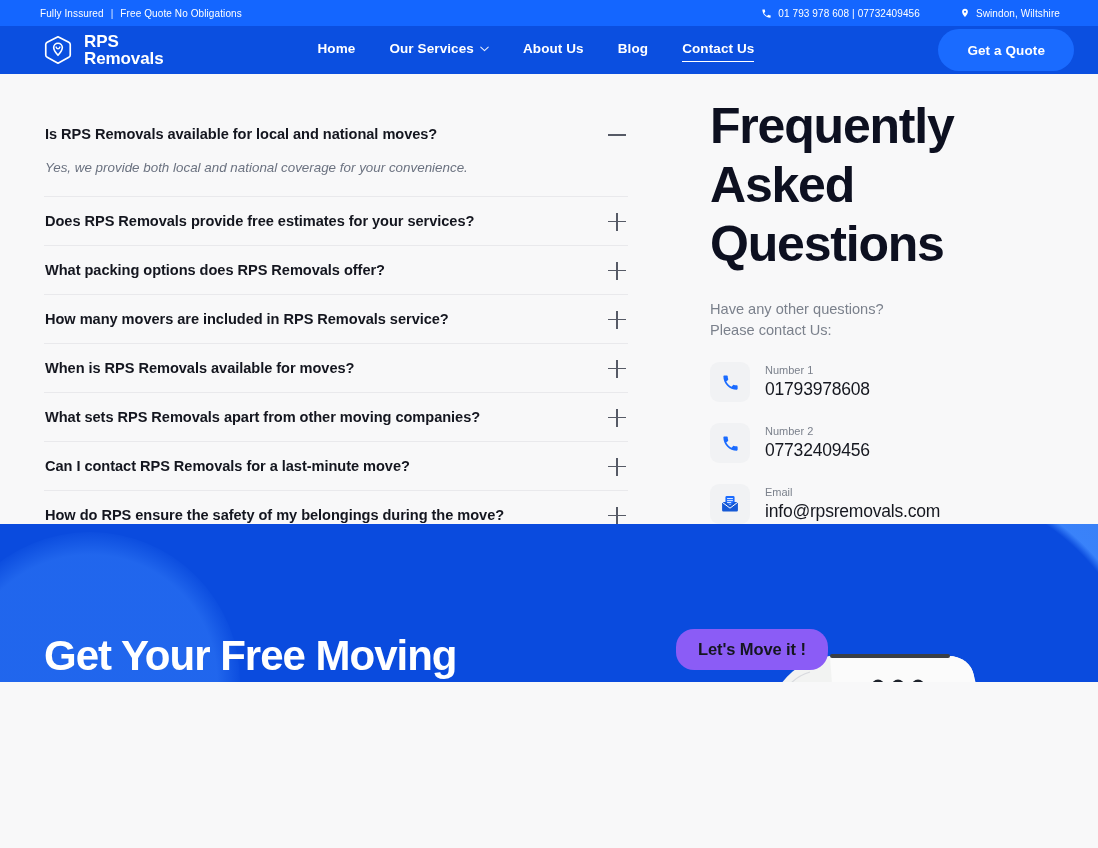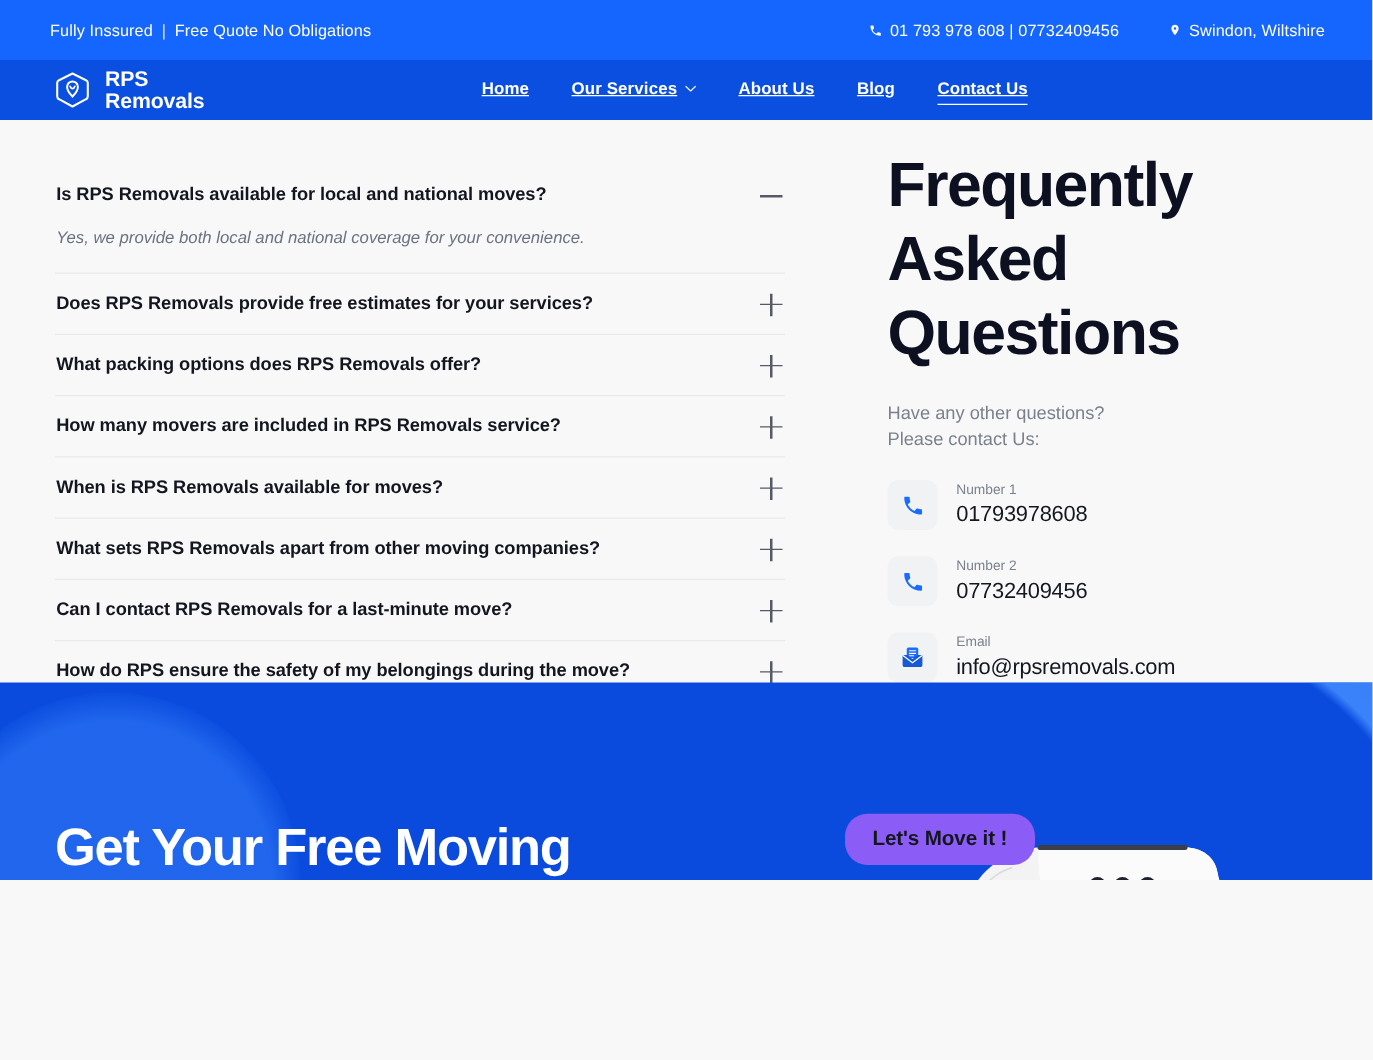--- a/index.html
+++ b/index.html
@@ -6,27 +6,27 @@
   html, body {
     width: 1098px; height: 848px;
     overflow: hidden;
     background: #f8f8f9;
     font-family: "Liberation Sans", sans-serif;
     -webkit-font-smoothing: antialiased;
   }
 
   
   .topbar {
-    height: 48px;
+    height: 26px;
     background: #1466ff;
     display: flex;
     align-items: center;
     padding: 0 38px 0 40px;
     color: #ffffff;
-    font-size: 13px;
+    font-size: 10px;
     letter-spacing: .1px;
   }
   .topbar-left { display: flex; align-items: center; gap: 7px; white-space: nowrap; }
   .topbar-sep { opacity: .85; }
   .topbar-right {
     margin-left: auto;
     display: flex;
     align-items: center;
     gap: 40px;
     white-space: nowrap;
@@ -66,21 +66,20 @@
     font-size: 13.5px;
     font-weight: 600;
     letter-spacing: .1px;
     display: flex;
     align-items: center;
     gap: 6px;
     cursor: pointer;
     padding-bottom: 3px;
     position: relative;
     white-space: nowrap;
-    text-decoration: underline;
   }
   .nav-link.active::after {
     content: "";
     position: absolute;
     left: 0; right: 0; bottom: -3px;
     height: 1.5px;
     background: #ffffff;
   }
   .caret { display: block; opacity: .9; }
 
@@ -278,20 +277,21 @@
       <span>About Us</span>
     </a>
     <a class="nav-link">
       <span>Blog</span>
     </a>
     <a class="nav-link active">
       <span>Contact Us</span>
     </a>
   </nav>
 
+  <button class="quote-btn">Get a Quote</button>
 </div>
 
 <div class="main">
 
   <div class="faq-col">
 
     <div class="faq-item open">
       <div class="faq-row">
         <div class="faq-q">Is RPS Removals available for local and national moves?</div>
         <div class="faq-sign"></div>

